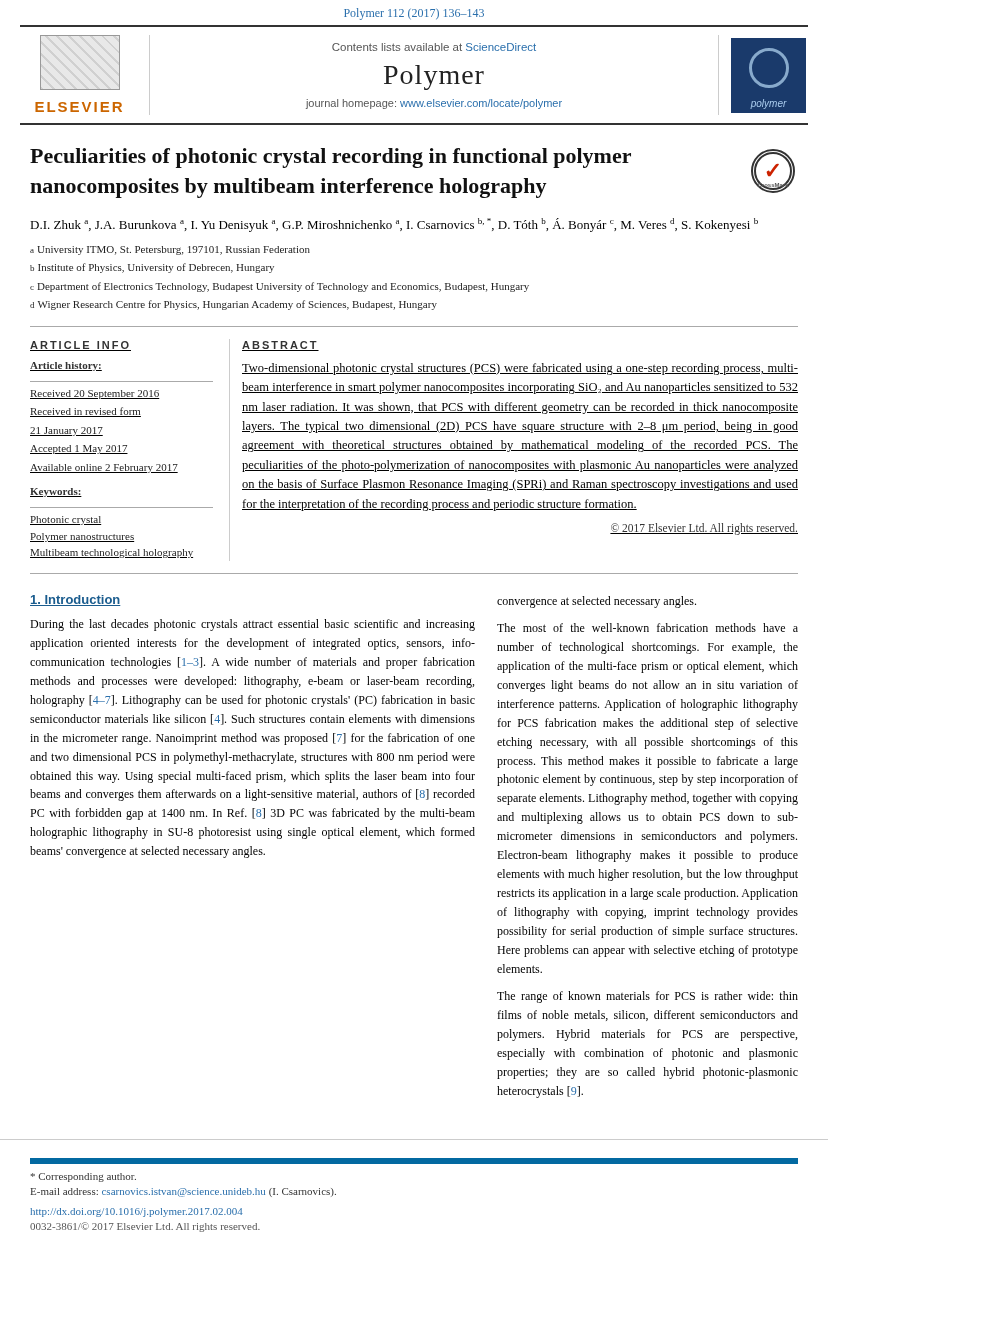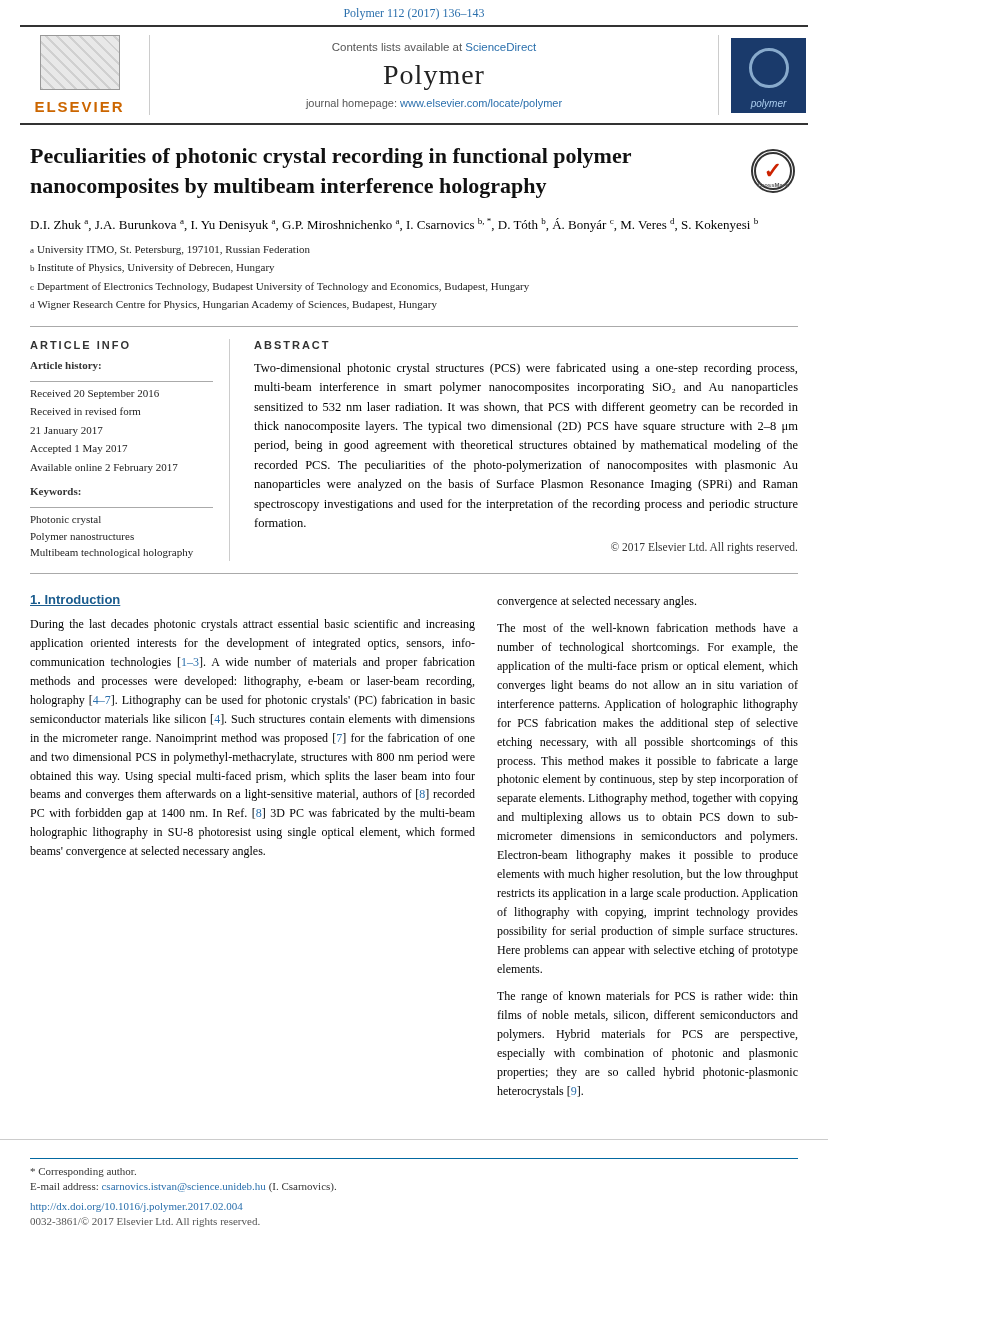--- a/index.html
+++ b/index.html
@@ -231,22 +231,23 @@
     
     .section-divider {
       border: none;
       border-top: 1px solid #aaa;
       margin: 12px 0;
     }
 
     
     .info-abstract-row {
       display: flex;
-      gap: 24px;
+      gap: 12px;
       margin-top: 8px;
+      text-decoration: underline;
     }
 
     .article-info-col {
       width: 200px;
       flex-shrink: 0;
       border-right: 1px solid #ccc;
       padding-right: 16px;
     }
 
     .abstract-col {
@@ -359,21 +360,21 @@
     }
 
     .issn-line {
       font-size: 11px;
       color: #555;
     }
 
     .corresponding-section {
       margin-top: 8px;
       padding-top: 6px;
-      border-top: 1px solid #0369a1;
+      border-top: 6px solid #0369a1;
     }
   </style>
 </head>
 <body>
 
 <div class="page-container">
 
   <div class="journal-citation-bar">
     <span>Polymer 112 (2017) 136–143</span>
   </div>

